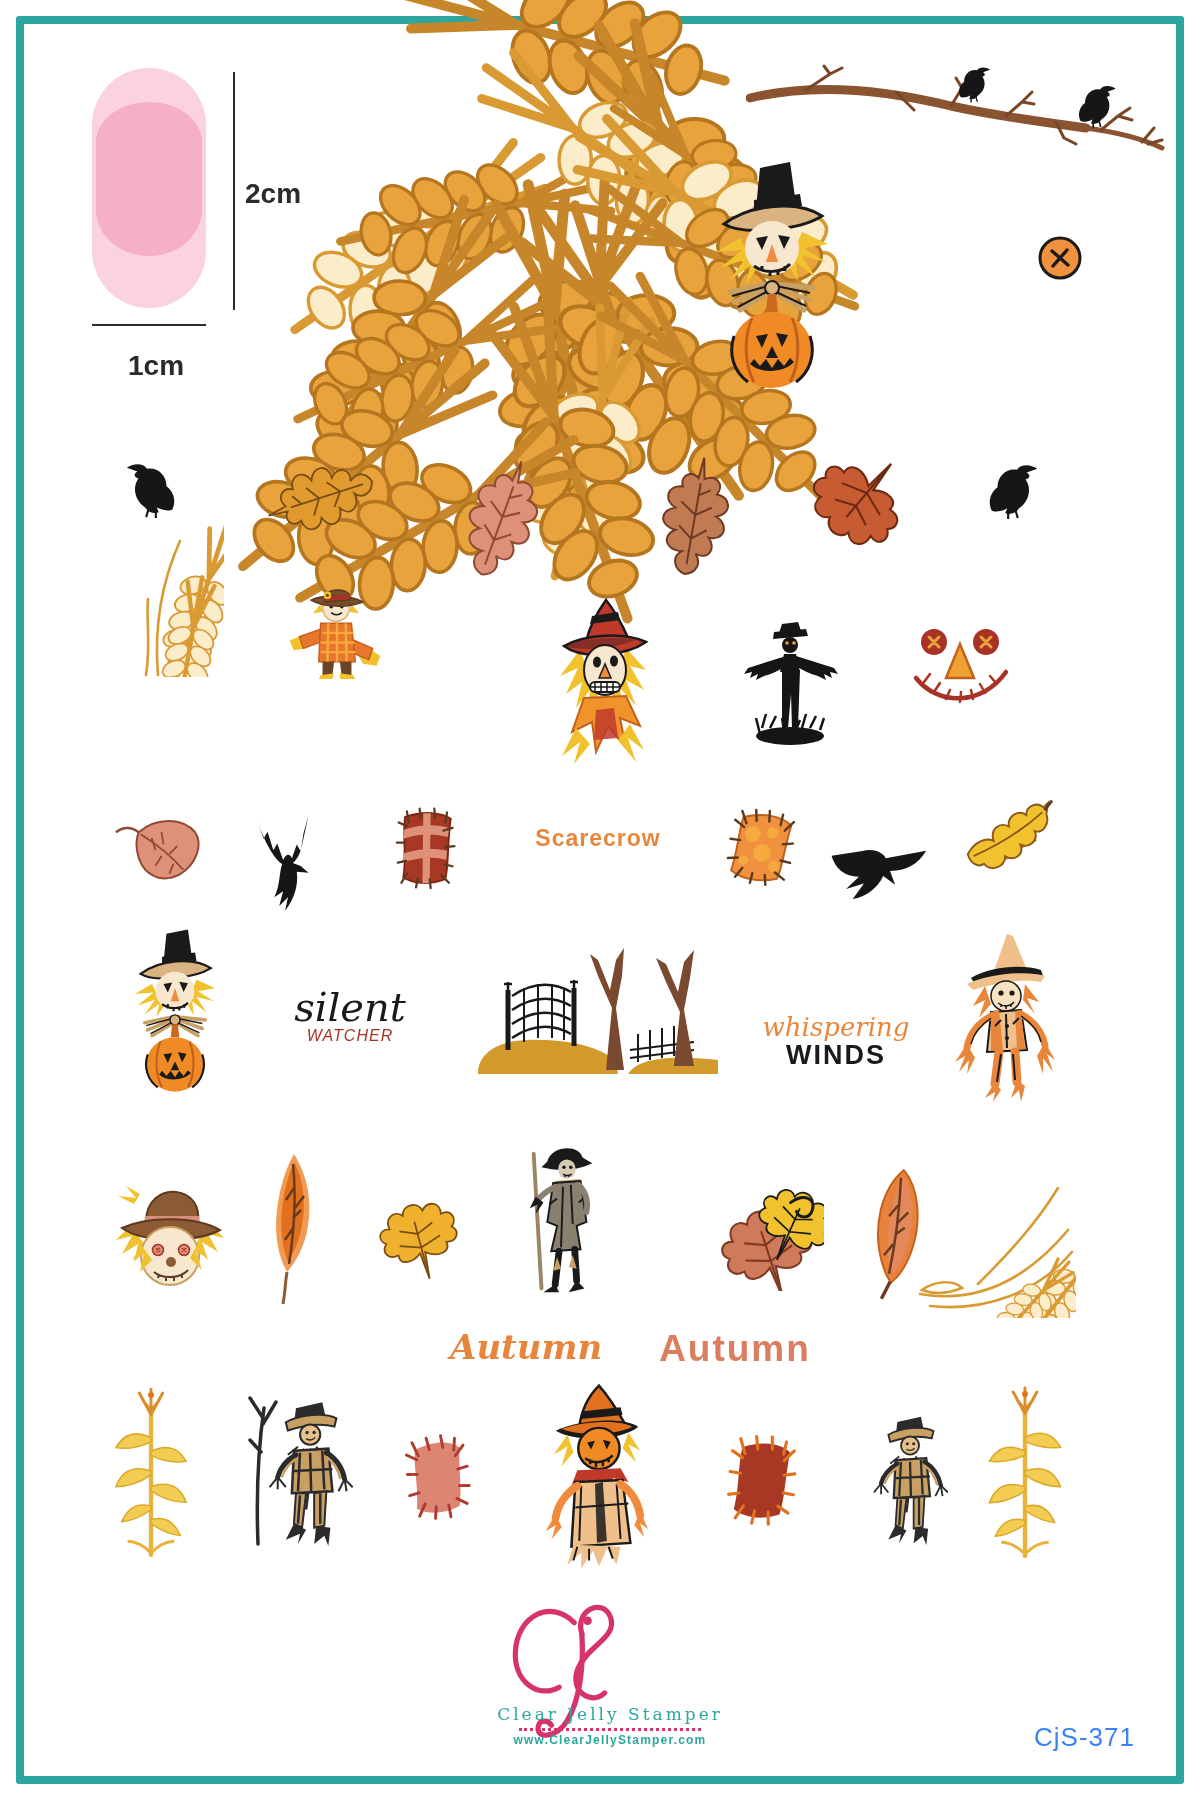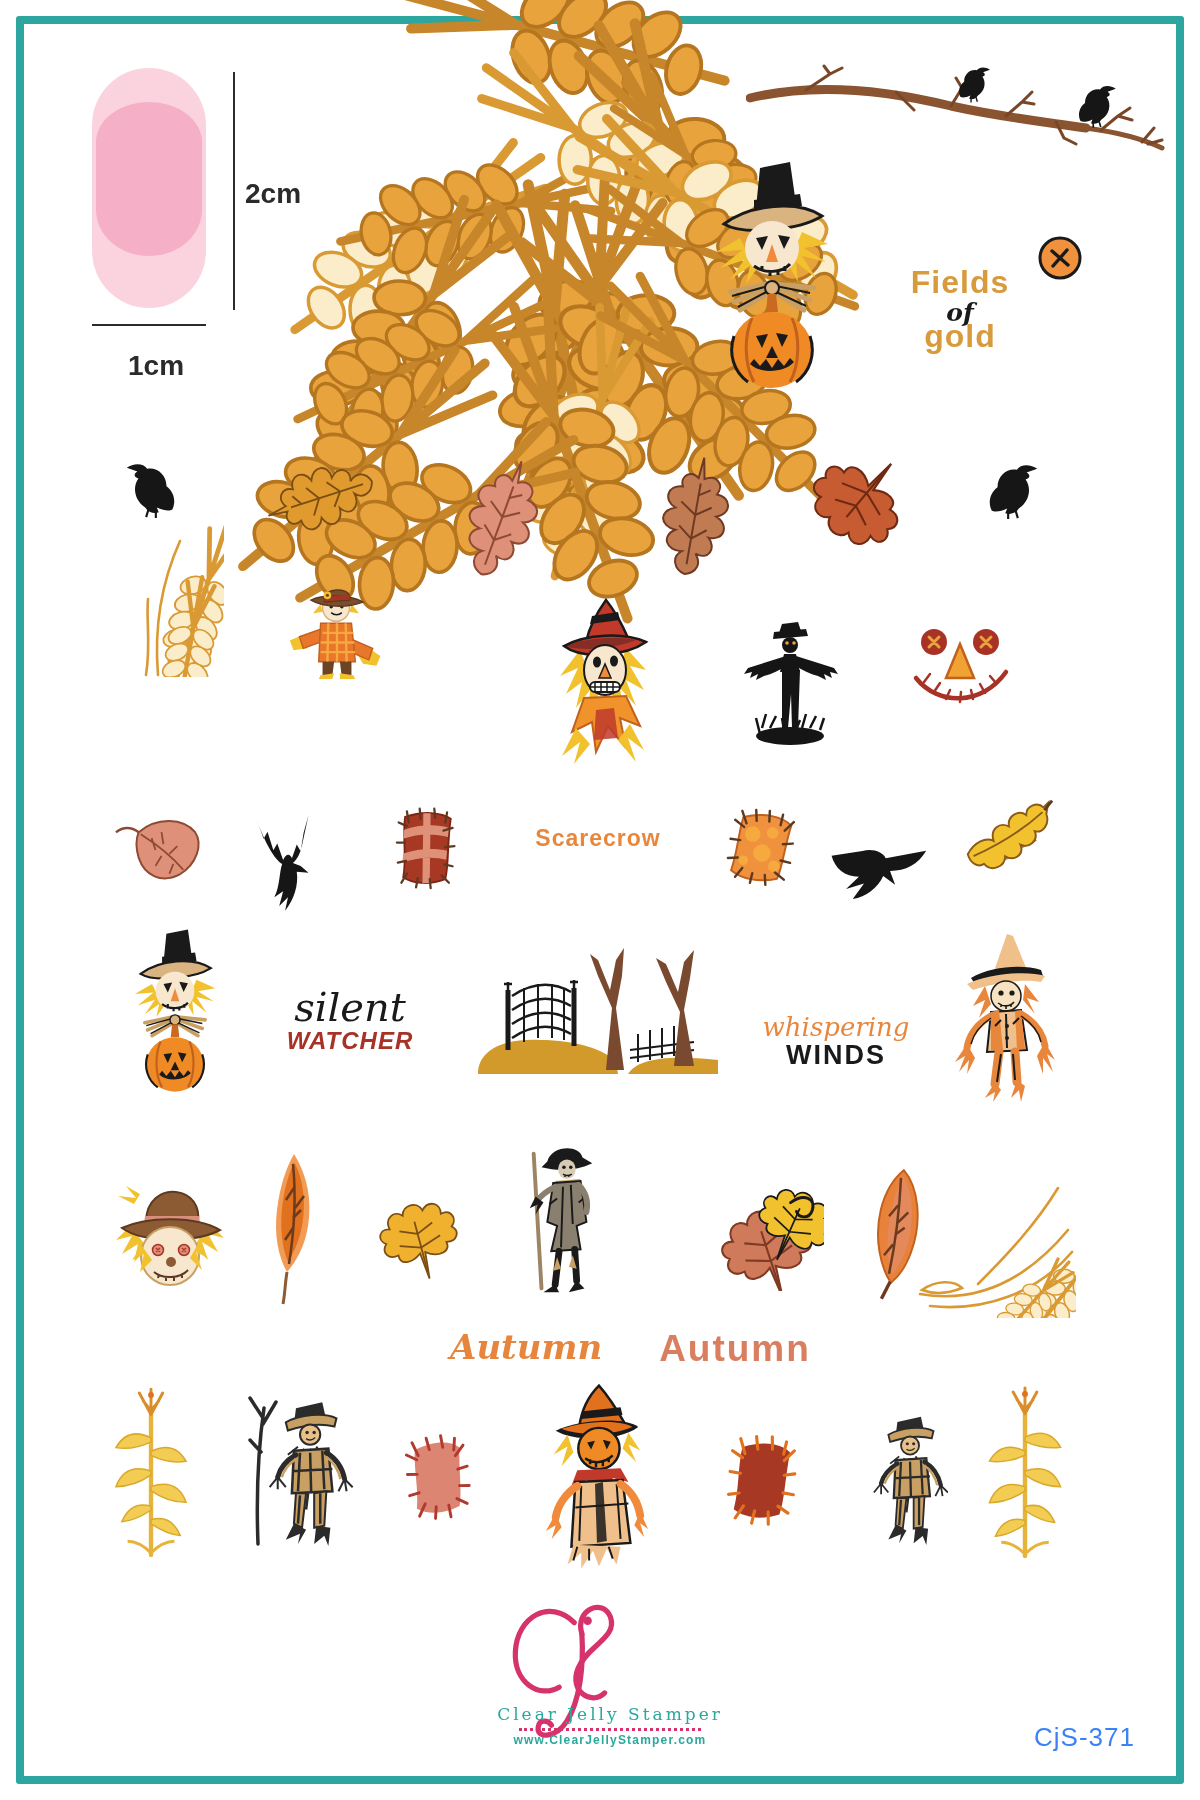--- a/index.html
+++ b/index.html
@@ -13,21 +13,21 @@
   .nail-inner{position:absolute;left:4px;right:4px;top:34px;bottom:52px;background:#F5AFC7;border-radius:50% 50% 50% 50% / 26% 26% 30% 30%;}
   .dimline-v{width:2px;background:#2b2b2b;}
   .dimline-h{height:2px;background:#2b2b2b;}
   .dimlabel{color:#2b2b2b;font-size:28px;font-weight:600;}
   
   .t-center{text-align:center;line-height:1.05;}
   .gold-word{color:#D89B3C;font-size:32px;font-weight:600;letter-spacing:1px;}
   .of-word{color:#1a1a1a;font-family:"DejaVu Serif",serif;font-style:italic;font-size:25px;font-weight:600;}
   .scarecrow-word{color:#E8873C;font-size:23px;font-weight:600;letter-spacing:1px;}
   .silent-word{color:#1a1a1a;font-family:"DejaVu Serif",serif;font-style:italic;font-size:40px;}
-  .watcher-word{color:#A93226;font-size:24px;font-weight:700;font-style:italic;letter-spacing:1px;}
+  .watcher-word{color:#A93226;font-size:16px;font-weight:400;font-style:italic;letter-spacing:1px;}
   .whisper-word{color:#E8873C;font-family:"DejaVu Serif",serif;font-style:italic;font-size:26px;margin-top:28px;}
   .winds-word{color:#1a1a1a;font-size:27px;font-weight:800;letter-spacing:2px;}
   .autumn-script{color:#E8853C;font-family:"DejaVu Serif",serif;font-style:italic;font-size:34px;font-weight:600;}
   .autumn-caps{color:#D97E5F;font-size:37px;font-weight:600;letter-spacing:2px;}
   
   .brand-name{color:#2AA79E;font-family:"DejaVu Serif",serif;font-size:17px;letter-spacing:3px;white-space:nowrap;}
   .brand-dots{width:182px;margin:4px auto 3px auto;border-top:3px dotted #D6336C;}
   .brand-url{color:#2AA79E;font-size:12px;font-weight:700;letter-spacing:1.2px;}
   .plate-code{color:#3b82f6;font-size:26px;letter-spacing:1px;}
   
@@ -410,25 +410,20 @@
   </svg>
 
   <svg class="abs" style="left:746px;top:64px;" width="420" height="96" viewBox="0 0 420 96">
       <use href="#s-branch"></use>
     </svg>
 
   <svg class="abs" style="left:710px;top:160px;" width="124" height="234" viewBox="0 0 124 234">
       <use href="#s-pumpscare"></use>
     </svg>
 
-  <div class="abs t-center" style="left:880px;top:266px;width:160px;">
-    <div class="gold-word">Fields</div>
-    <div class="of-word">of</div>
-    <div class="gold-word" style="margin-top:-6px;">gold</div>
-  </div>
 
   <svg class="abs" style="left:1036px;top:234px;" width="48" height="48" viewBox="0 0 48 48">
       <use href="#s-button"></use>
     </svg>
 
   <svg class="abs" style="left:120px;top:458px;" width="62" height="64" viewBox="0 0 64 64">
       <use href="#s-crow" transform="translate(64,0) scale(-1,1)"></use>
     </svg>
   <svg class="abs" style="left:260px;top:438px;transform:rotate(72deg);" width="120" height="120" viewBox="0 0 90 130">
       <use href="#s-oak" style="--c1:#E09A2D;--c2:#7A4E14"></use>

